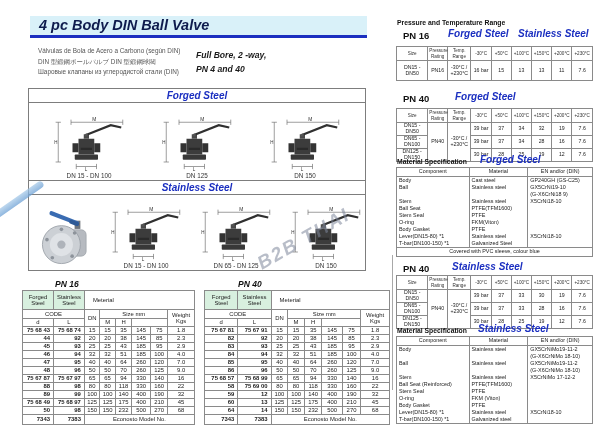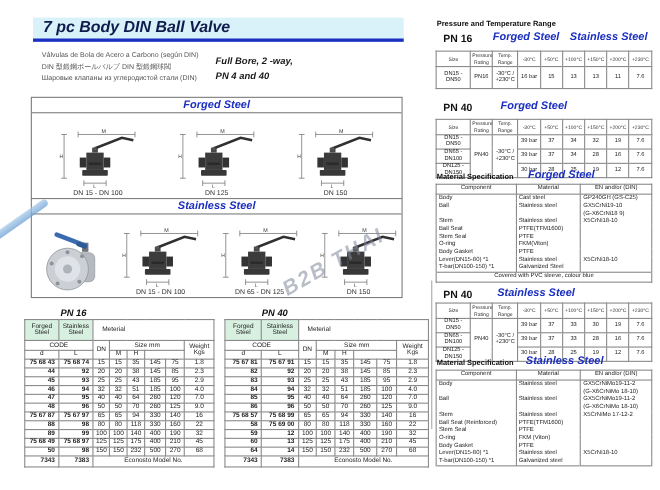--- a/index.html
+++ b/index.html
@@ -129,21 +129,21 @@
       <circle cx="21" cy="60" r="2.2" fill="#8d939b"></circle>
       <circle cx="45" cy="58" r="2.2" fill="#8d939b"></circle>
       <circle cx="48" cy="30" r="2.2" fill="#8d939b"></circle>
       <rect x="48" y="15" width="7" height="10" fill="#70757c"></rect>
       <line x1="51" y1="18" x2="20" y2="6" stroke="#3a6cb2" stroke-width="5" stroke-linecap="round"></line>
       <line x1="51" y1="19" x2="44" y2="16.5" stroke="#2f5a96" stroke-width="5" stroke-linecap="round"></line>
     </symbol>
   </defs>
 </svg>
 
-<div class="abs" id="title-bar">7 pc Body DIN Ball Valve</div>
+<div class="abs" id="title-bar">4 pc Body DIN Ball Valve</div>
 
 <div class="abs" id="subtitle">
   <div>Válvulas de Bola de Acero a Carbono (según DIN)</div>
   <div>DIN 型鍛鋼ボールバルブ    DIN 型鍛鋼球閥</div>
   <div>Шаровые клапаны из углеродистой стали (DIN)</div>
 </div>
 
 <div class="abs" id="bore-note">
   <div>Full Bore, 2 -way,</div>
   <div>PN 4 and 40</div>

